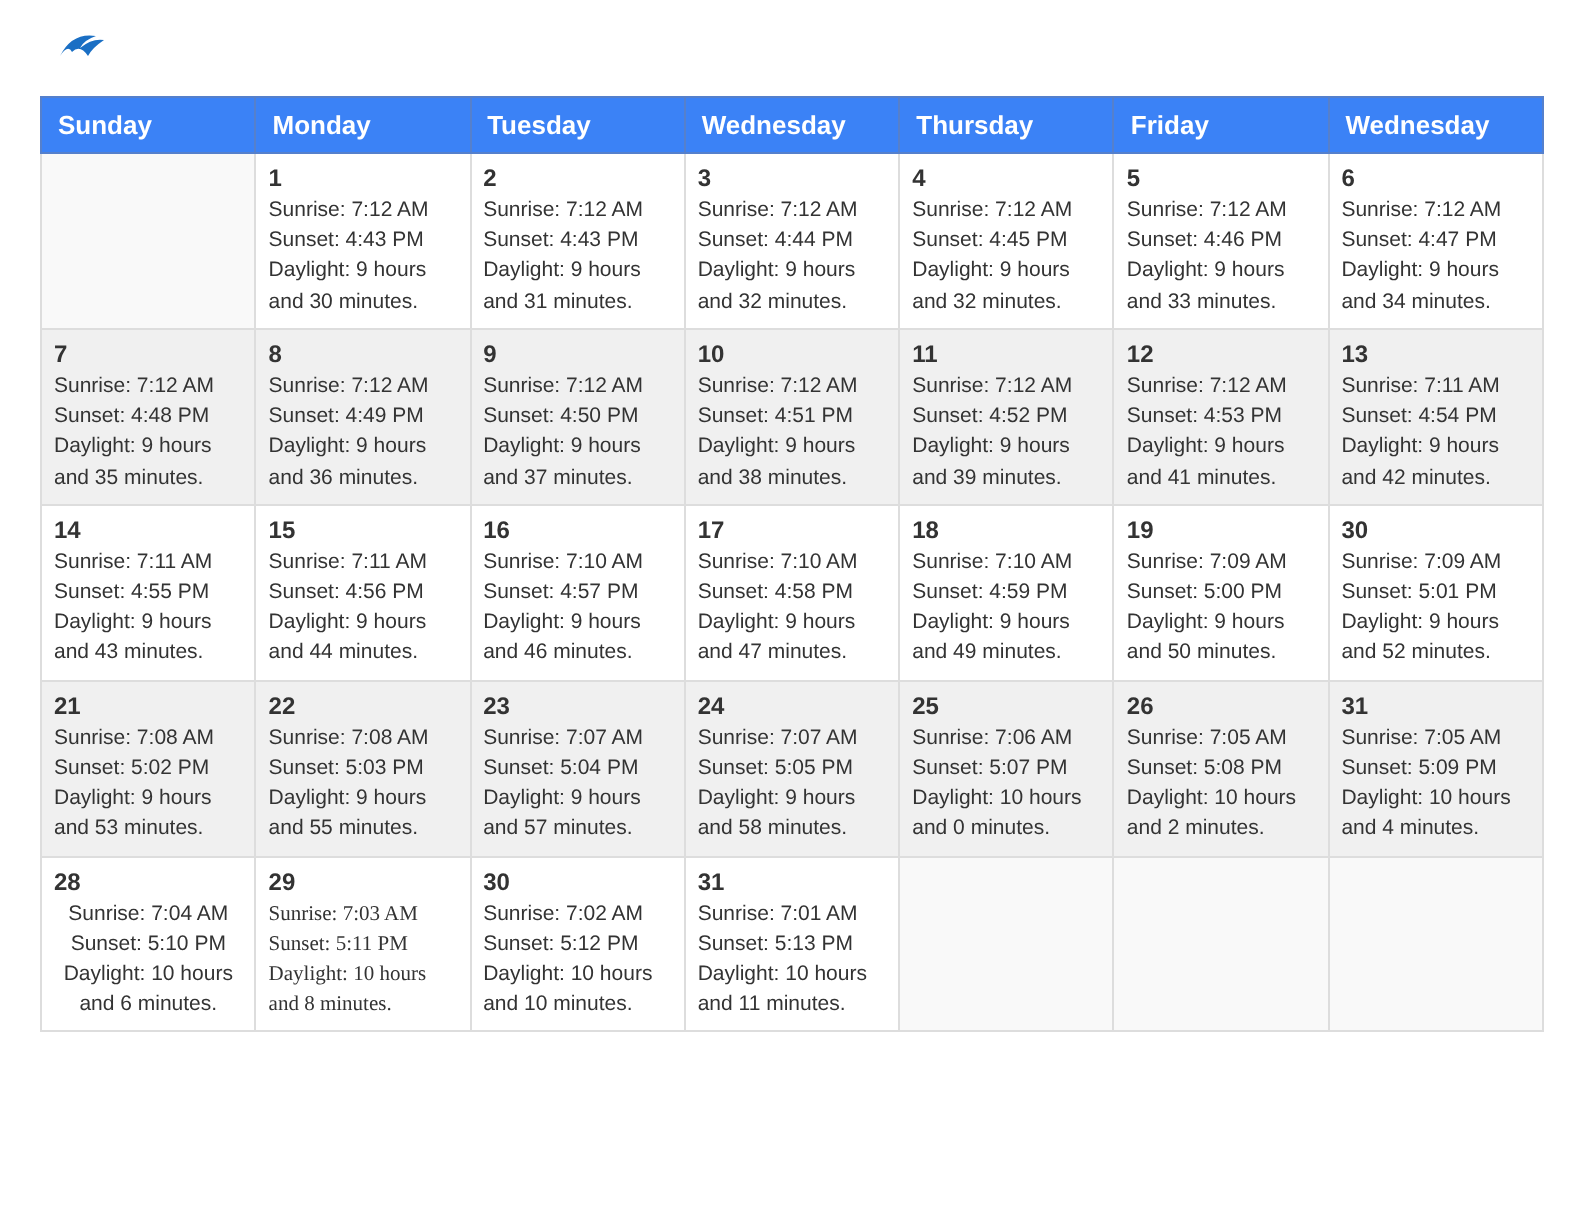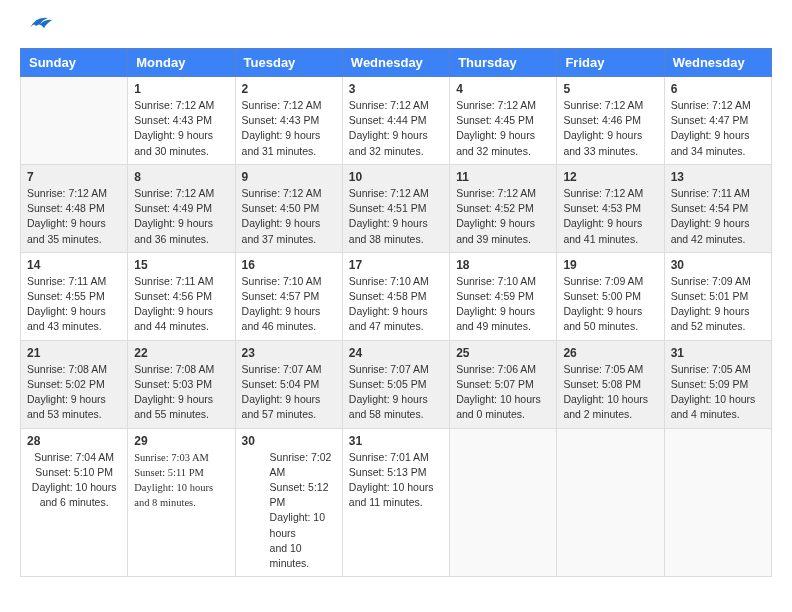--- a/index.html
+++ b/index.html
@@ -315,21 +315,21 @@
         </td>
         <td>
           <span class="day-number">29</span>
           <div class="day-info" style="white-space: pre-line; font-family: Liberation Serif, serif;">Sunrise: 7:03 AM
 Sunset: 5:11 PM
 Daylight: 10 hours
 and 8 minutes.</div>
         </td>
         <td>
           <span class="day-number">30</span>
-          <div class="day-info" style="white-space: pre-line; margin-left: 28px;">Sunrise: 7:02 AM
+          <div class="day-info" style="white-space: pre-line;">Sunrise: 7:02 AM
 Sunset: 5:12 PM
 Daylight: 10 hours
 and 10 minutes.</div>
         </td>
         <td>
           <span class="day-number">31</span>
           <div class="day-info" style="white-space: pre-line;">Sunrise: 7:01 AM
 Sunset: 5:13 PM
 Daylight: 10 hours
 and 11 minutes.</div>

